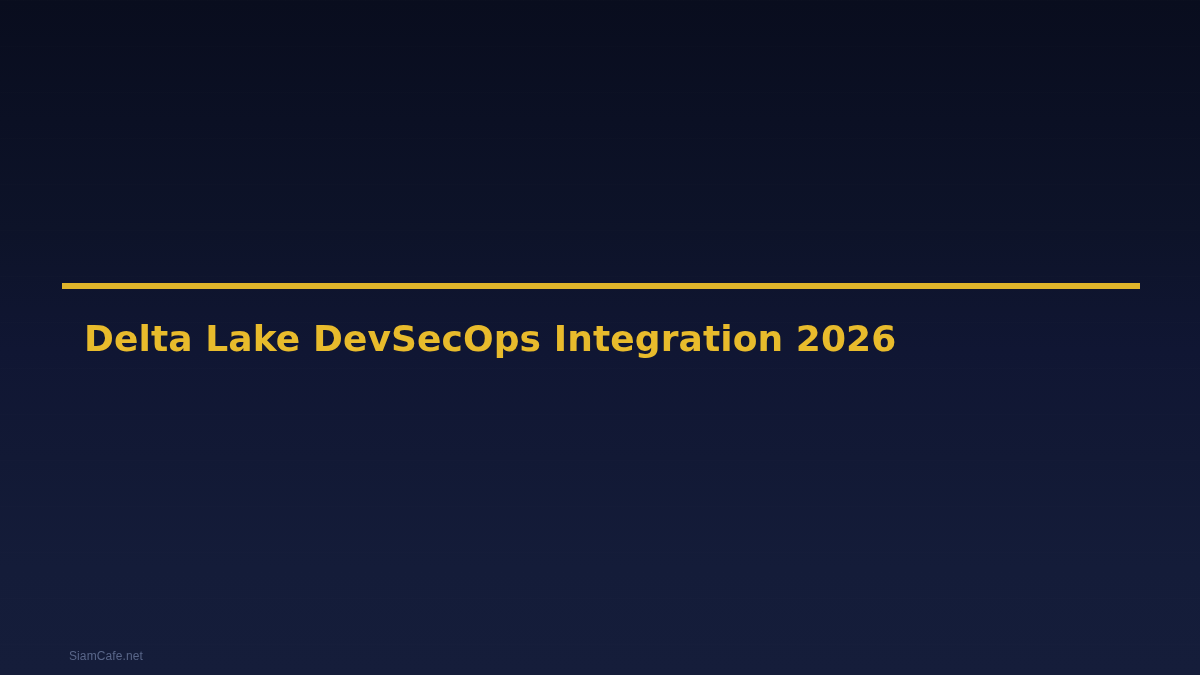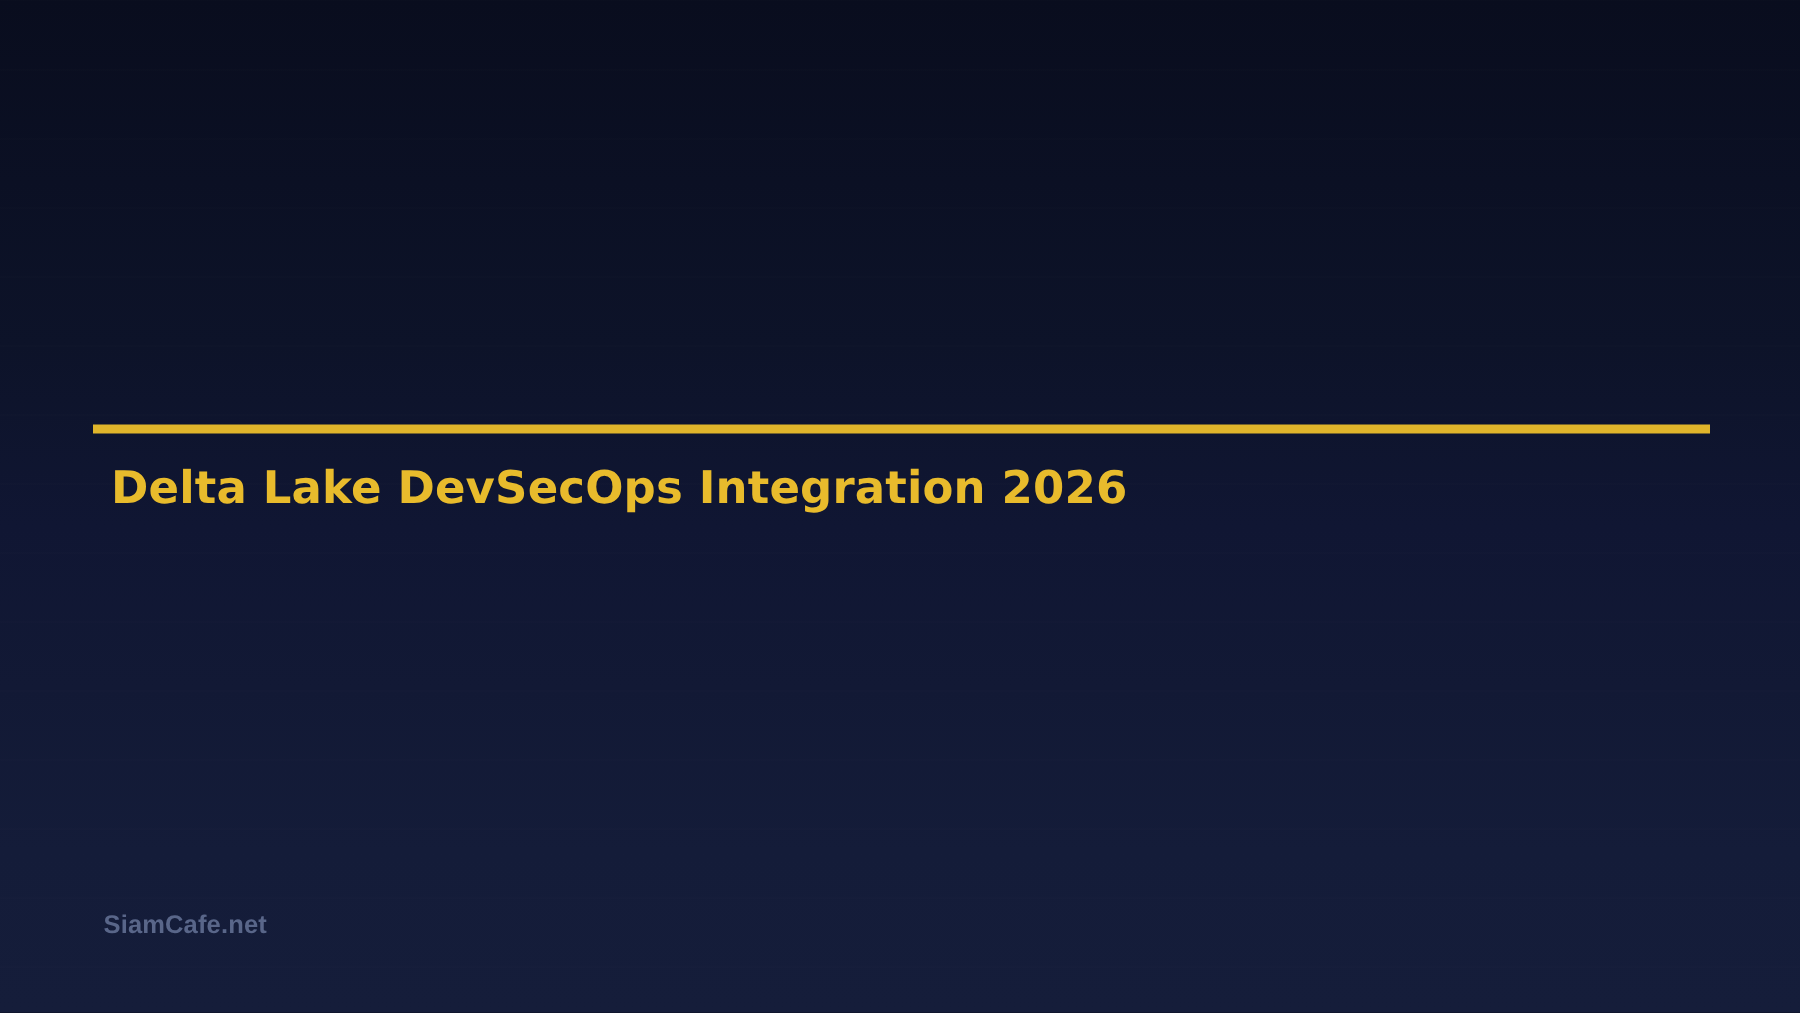--- a/index.html
+++ b/index.html
@@ -55,41 +55,41 @@
   }
 
   .accent-rule {
     width: 1078px;
     height: 6px;
     background: #e0b52b;
     border-radius: 0;
   }
 
   .slide-title {
-    margin: 4px;
+    margin: 14px;
     padding: 0;
     position: absolute;
     left: 8px;
     top: 21px;
     white-space: nowrap;
     font-family: "DejaVu Sans", sans-serif;
-    font-size: 30px;
+    font-size: 36px;
     font-weight: bold;
     letter-spacing: 0.1px;
     line-height: 1.18;
     color: #e8bb2c;
   }
 
   .footer {
     position: absolute;
     left: 69px;
-    top: 608px;
+    top: 650px;
     font-family: "Liberation Sans", sans-serif;
-    font-size: 17px;
-    font-weight: bold;
+    font-size: 12px;
+    font-weight: normal;
     line-height: 1;
     color: #596689;
     letter-spacing: 0.1px;
   }
 </style>
 </head>
 <body>
 
 <div class="slide">
 

